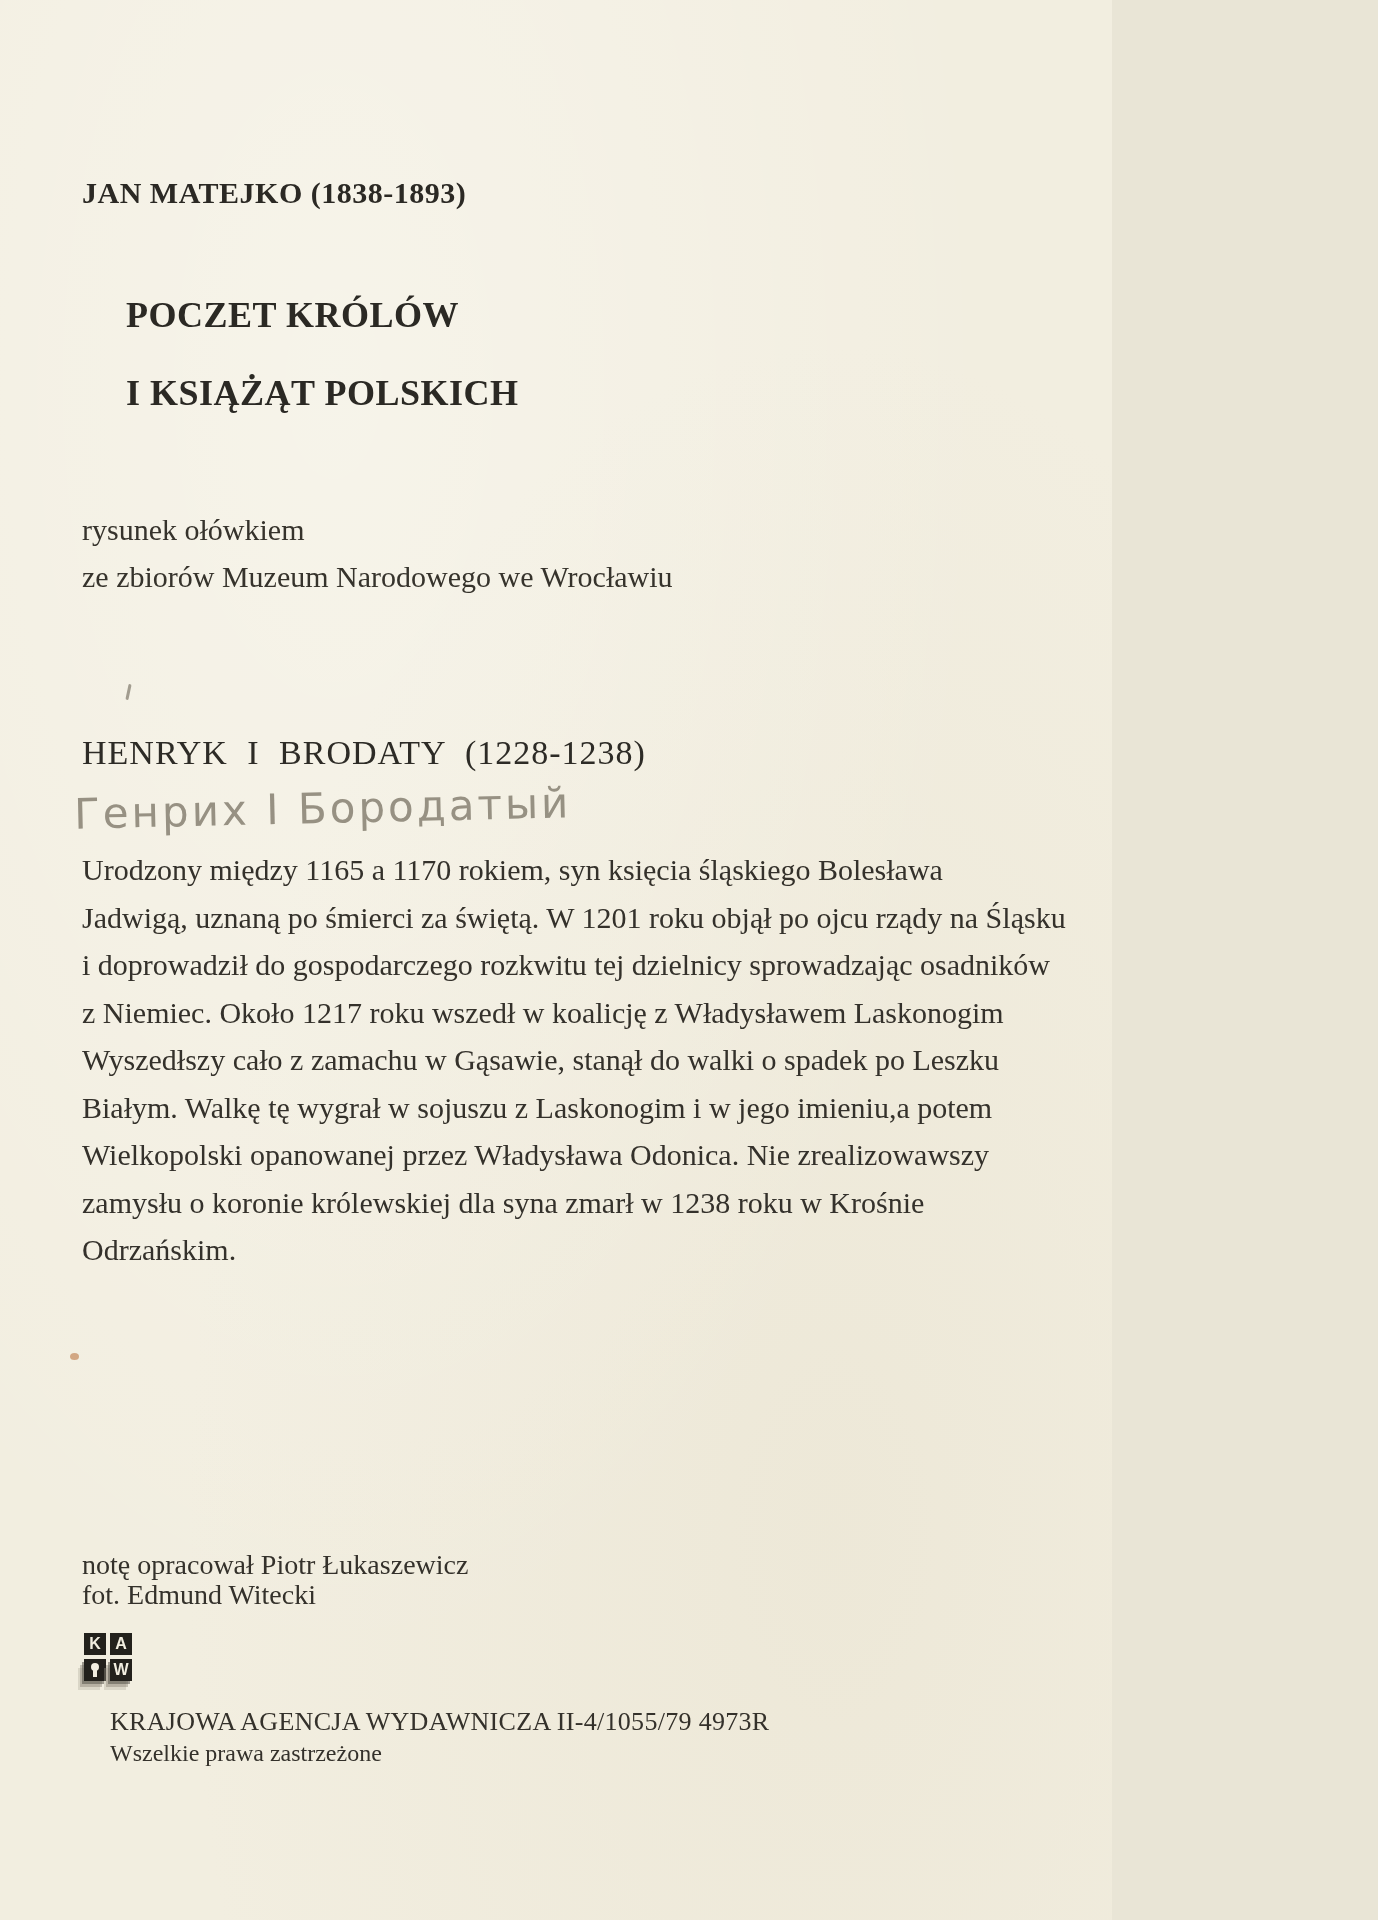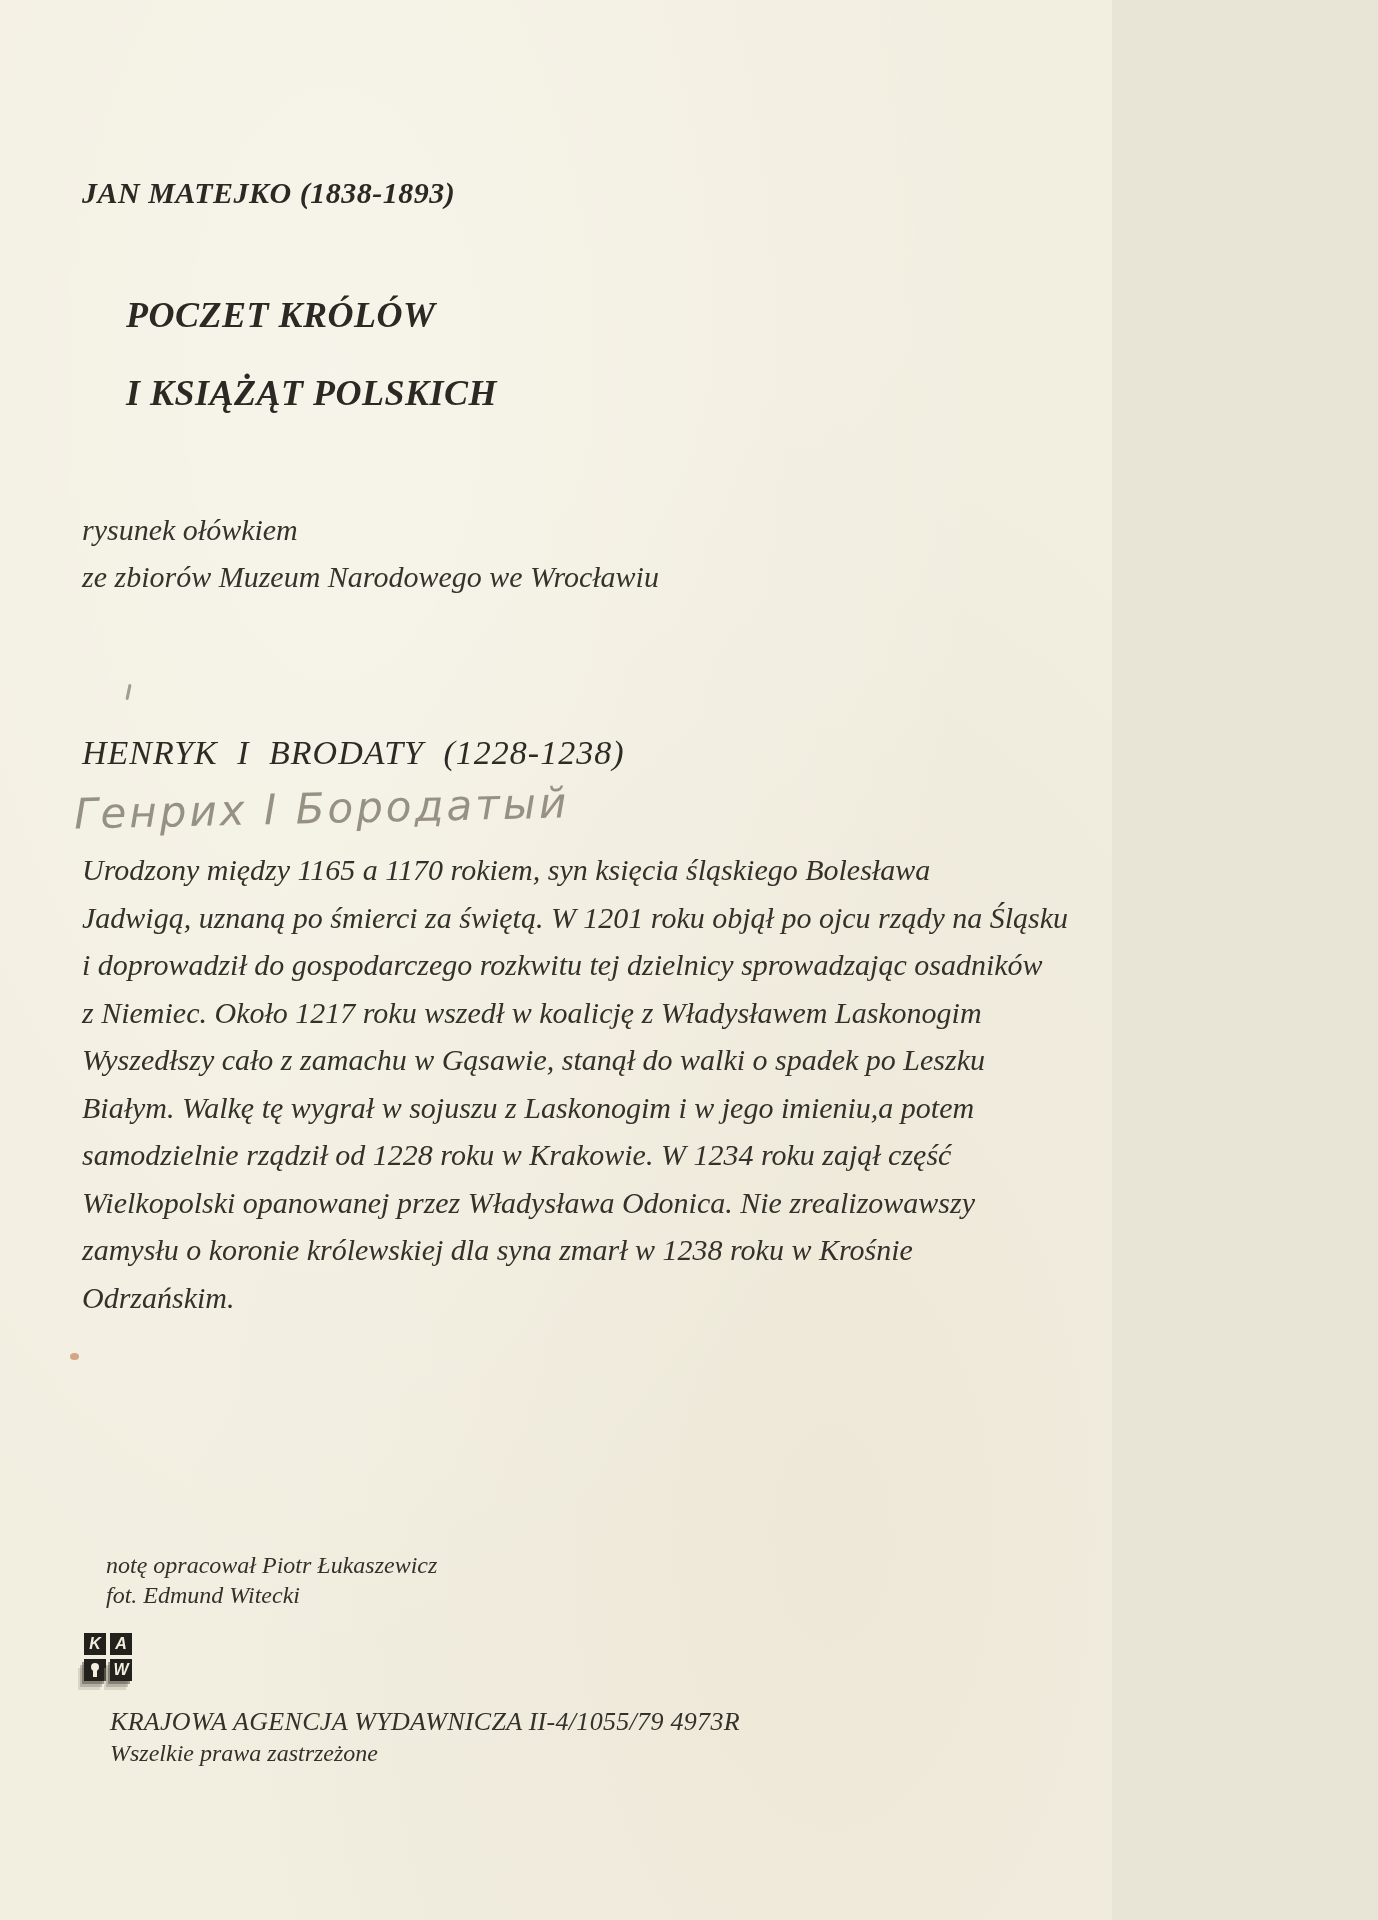--- a/index.html
+++ b/index.html
@@ -8,21 +8,20 @@
     font-family:"Liberation Serif", serif;
     background:#e9e5d6;
   }
   .page{
     position:relative;width:1112px;height:1920px;overflow:hidden;
     background:#f2eee0;
     background-image:
       radial-gradient(ellipse at 30% 20%, rgba(255,255,252,.35), rgba(0,0,0,0) 60%),
       radial-gradient(ellipse at 75% 80%, rgba(228,221,200,.35), rgba(0,0,0,0) 55%);
     color:#32302a;
-    font-style:italic;
   }
   .artist{
     position:absolute;left:82px;top:176px;
     font-size:30px;font-weight:bold;letter-spacing:.5px;color:#2b2924;
     white-space:nowrap;
   }
   .title-line{
     position:absolute;left:82px;
     font-size:36px;font-weight:bold;letter-spacing:.5px;color:#2b2924;
     white-space:nowrap;
@@ -47,21 +46,21 @@
     white-space:nowrap;
     opacity:.9;
   }
   .body-text{
     position:absolute;left:82px;top:846px;width:1140px;
     font-size:30px;line-height:47.5px;color:#34312b;
   }
   .body-text div{white-space:nowrap;}
   .credits{
     position:absolute;left:82px;top:1550px;
-    font-size:24px;line-height:30px;color:#34312b;margin-left:24px;
+    font-size:28px;line-height:30px;color:#34312b;
   }
   .logo{
     position:absolute;left:84px;top:1633px;
     display:grid;grid-template-columns:22px 22px;grid-auto-rows:22px;gap:4px;
   }
   .logo .cell{
     background:#23211c;color:#f2eee0;
     display:flex;align-items:center;justify-content:center;
     font-family:"Liberation Sans", sans-serif;
     font-size:16px;font-weight:bold;line-height:1;
@@ -117,21 +116,20 @@
 
   <div class="handwriting">Генрих I Бородатый</div>
 
   <div class="body-text">
       <div>Urodzony między 1165 a 1170 rokiem, syn księcia śląskiego Bolesława</div>
       <div>Jadwigą, uznaną po śmierci za świętą. W 1201 roku objął po ojcu rządy na Śląsku</div>
       <div>i doprowadził do gospodarczego rozkwitu tej dzielnicy sprowadzając osadników</div>
       <div>z Niemiec. Około 1217 roku wszedł w koalicję z Władysławem Laskonogim</div>
       <div>Wyszedłszy cało z zamachu w Gąsawie, stanął do walki o spadek po Leszku</div>
       <div>Białym. Walkę tę wygrał w sojuszu z Laskonogim i w jego imieniu,a potem</div>
-      <div>samodzielnie rządził od 1228 roku w Krakowie. W 1234 roku zajął część</div>
       <div>Wielkopolski opanowanej przez Władysława Odonica. Nie zrealizowawszy</div>
       <div>zamysłu o koronie królewskiej dla syna zmarł w 1238 roku w Krośnie</div>
       <div>Odrzańskim.</div>
     </div>
 
   <div class="credits">
     <div>notę opracował Piotr Łukaszewicz</div>
     <div>fot. Edmund Witecki</div>
   </div>
 

